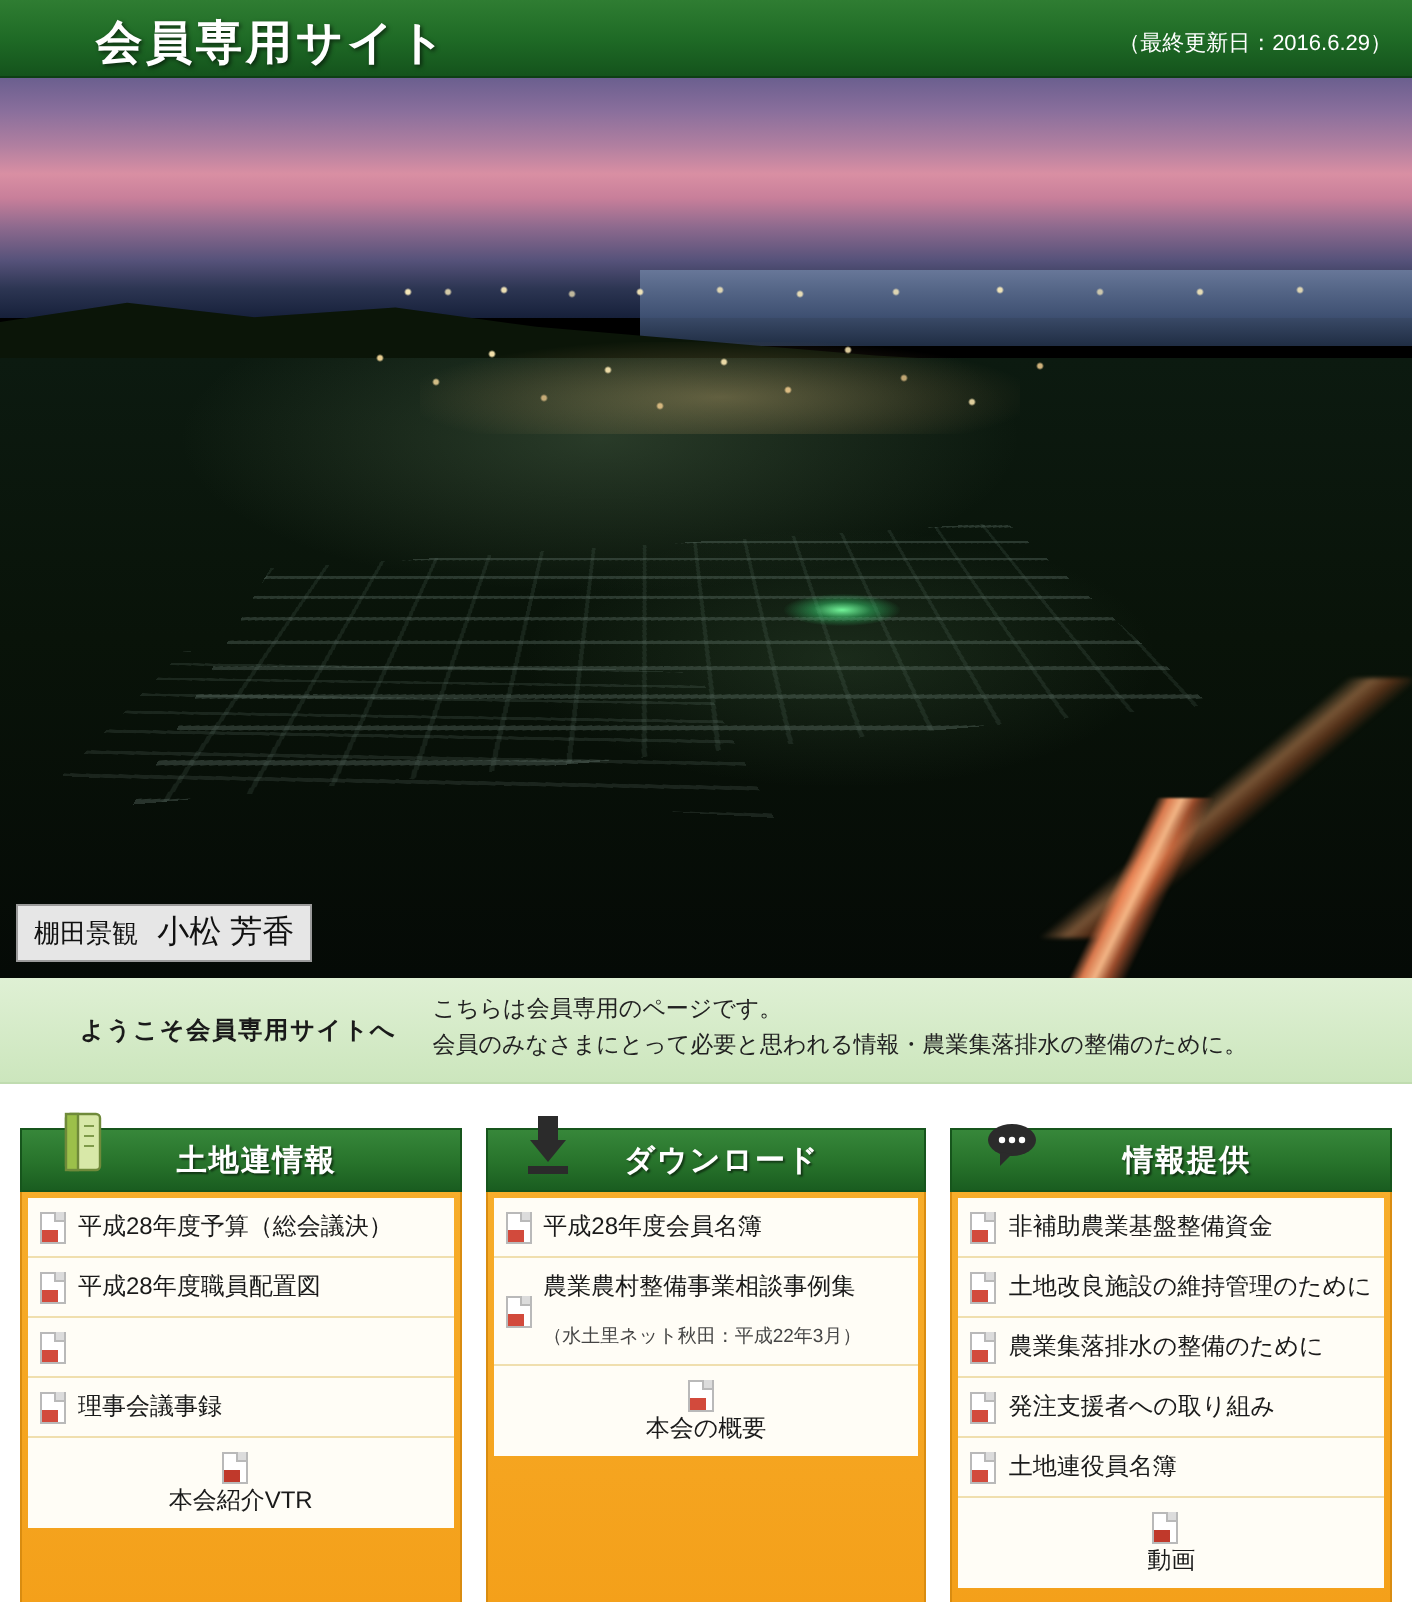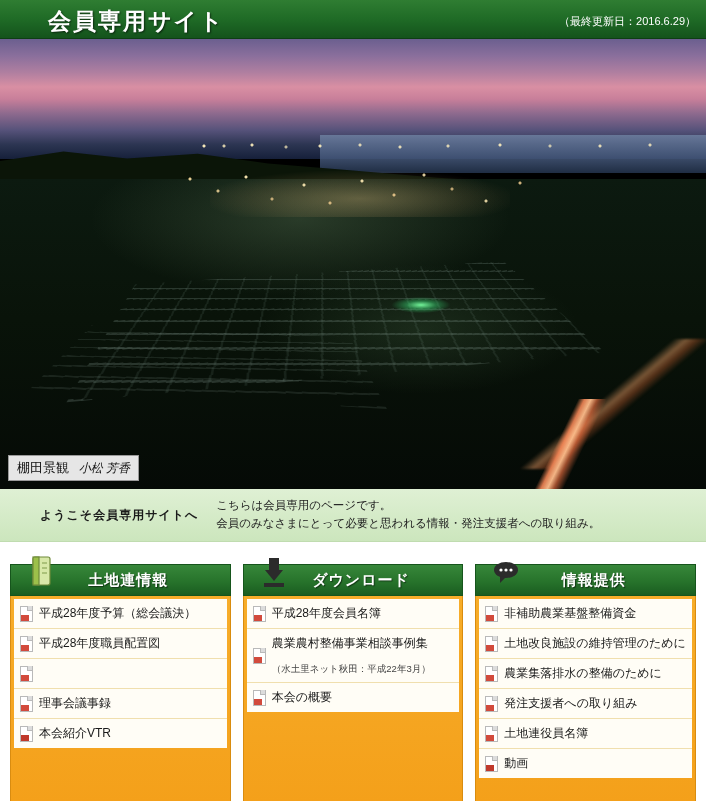--- a/index.html
+++ b/index.html
@@ -162,23 +162,22 @@
     left: 8px;
     bottom: 8px;
     background: rgba(250,250,250,0.92);
     border: 1px solid #9a9a9a;
     padding: 3px 8px;
     font-size: 13px;
     color: #111;
     white-space: nowrap;
   }
   .caption .cap-sub {
-    font-size: 12px;
+    font-size: 16px;
     margin-left: 6px;
-    font-style: italic;
   }
 
   
   .welcome {
     position: relative;
     height: 52px;
     background: linear-gradient(to bottom, #dff0d4 0%, #cce6bd 100%);
     border-bottom: 1px solid #c0dcb0;
     display: flex;
     align-items: center;
@@ -244,20 +243,21 @@
   .link-item {
     display: flex;
     align-items: center;
     background: #fffdf6;
     border-bottom: 1px solid #f0dfae;
     padding: 6px 6px 6px 6px;
     cursor: pointer;
   }
   .link-item:last-child {
     border-bottom: none;
+    flex-direction: column;
   }
   .file-icon {
     flex: 0 0 auto;
     width: 13px;
     height: 16px;
     margin-right: 6px;
     margin-top: 1px;
     position: relative;
   }
   .file-icon .sheet {
@@ -323,21 +323,21 @@
   <div class="caption">
     <span>棚田景観</span>
     <span class="cap-sub">小松 芳香</span>
   </div>
 </div>
 
 <div class="welcome">
   <div class="welcome-title">ようこそ会員専用サイトへ</div>
   <div class="welcome-text">
     <div>こちらは会員専用のページです。</div>
-    <div>会員のみなさまにとって必要と思われる情報・発注支援者への取り組み。</div>
+    <div>会員のみなさまにとって必要と思われる情報・農業集落排水の整備のために。</div>
   </div>
 </div>
 
 <div class="columns">
 
   <div class="column">
     <div class="col-head">
       <span class="col-icon">
         <svg width="30" height="34" viewBox="0 0 30 34">
           <rect x="6" y="2" width="17" height="28" rx="2" fill="#d8e8a8" stroke="#6f8a3a" stroke-width="1.2"></rect>

